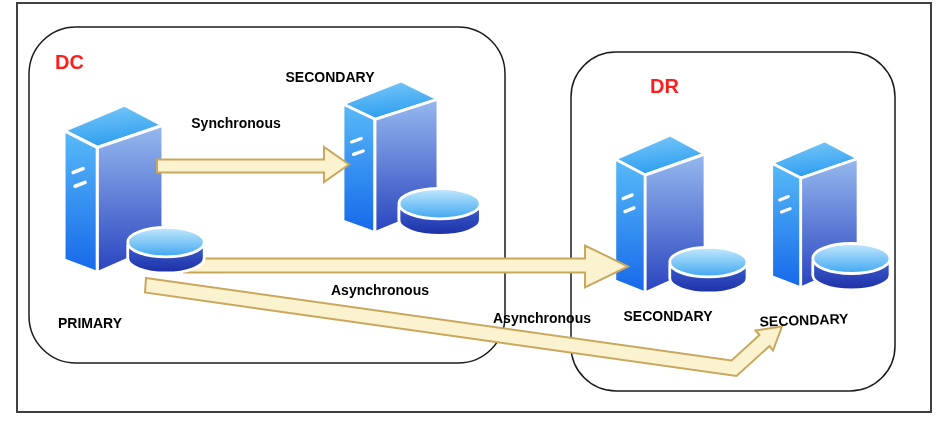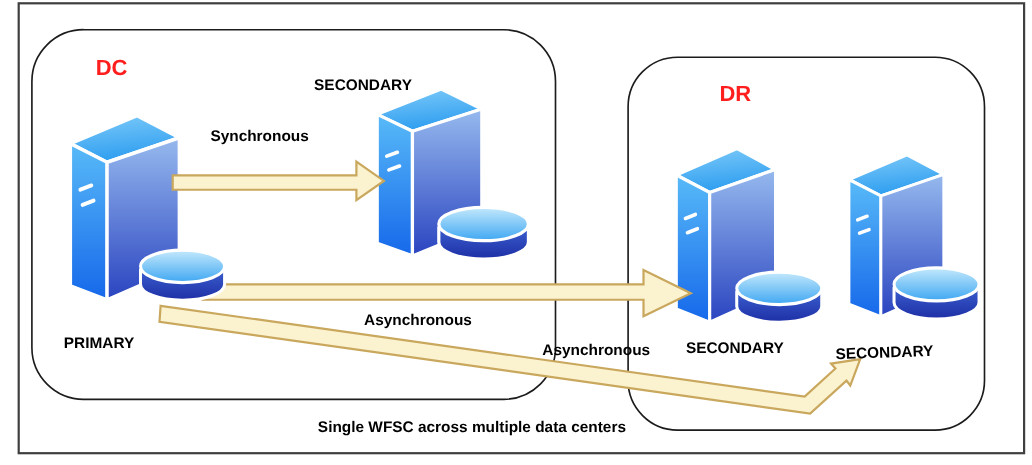--- a/index.html
+++ b/index.html
@@ -25,21 +25,21 @@
   .sfA{stop-color:var(--server-front-light);} .sfB{stop-color:var(--server-front-dark);}
   .ctA{stop-color:var(--db-top-light);}       .ctB{stop-color:var(--db-top-dark);}
   .cbA{stop-color:var(--db-body-light);}      .cbB{stop-color:var(--db-body-dark);}
   .label{
     position:absolute;
     font-weight:bold;font-size:14px;line-height:15px;
     color:var(--text-color);white-space:nowrap;
   }
   .c{transform:translateX(-50%);}
   .tilt{transform:translateX(-50%) rotate(-2deg);}
-  .red{font-size:20px;line-height:20px;color:var(--label-red);margin-left:32px;}
+  .red{font-size:20px;line-height:20px;color:var(--label-red);}
 </style>
 </head>
 <body>
 
 <div class="stage">
 
   <svg width="938" height="423" viewBox="0 0 938 423">
     <defs>
       <linearGradient id="gTop" x1="0" y1="0" x2="0.25" y2="1">
         <stop offset="0" class="stA"></stop>
@@ -94,31 +94,30 @@
 
     <polygon class="arrow" points="184,258.5 585,258.5 585,245.5 628,266.5 585,287.5 585,272.5 184,272.5"></polygon>
 
     <polygon class="arrow" points="146,278 731.5,360.5 759.5,335 755.5,330.5 782,326.5 773,350.5 769.5,346 736.5,376 145,292.5"></polygon>
 
     <use href="#cyl" transform="translate(125,226) scale(0.91,0.95)"></use>
   </svg>
 
   <div class="label red" style="left:55px;top:52px">DC</div>
 
-  <div class="label red" style="left:622px;top:76px">DR</div>
+  <div class="label red" style="left:650px;top:76px">DR</div>
 
   <div class="label c" style="left:330px;top:70px">SECONDARY</div>
 
   <div class="label c" style="left:236px;top:116px">Synchronous</div>
 
-  <div class="label c" style="left:90px;top:304px">PRIMARY</div>
+  <div class="label c" style="left:90px;top:316px">PRIMARY</div>
 
   <div class="label c" style="left:380px;top:283px">Asynchronous</div>
 
   <div class="label c" style="left:542px;top:311px">Asynchronous</div>
 
   <div class="label c" style="left:668px;top:309px">SECONDARY</div>
 
   <div class="label tilt" style="left:804px;top:313px">SECONDARY</div>
 
-  <div class="label c" style="left:429px;top:381px">Single WFSC across multiple data centers</div>
 
 </div>
 
 </body></html>

